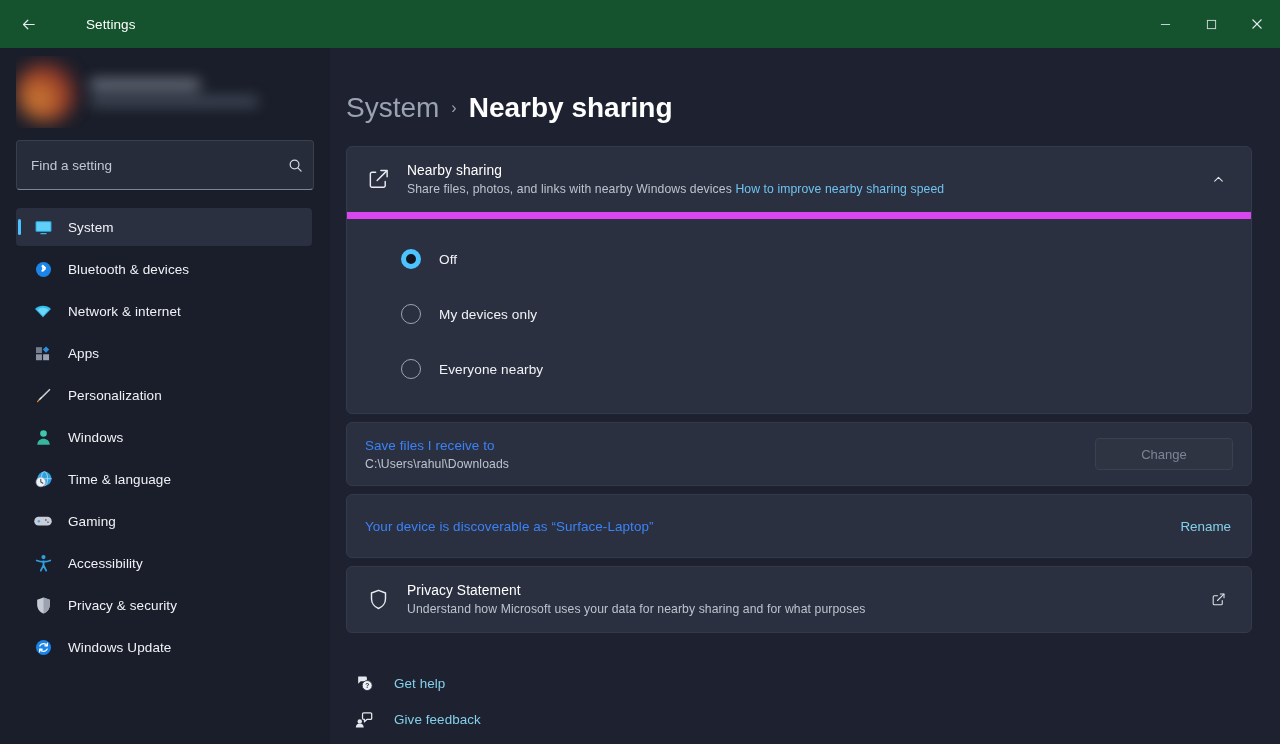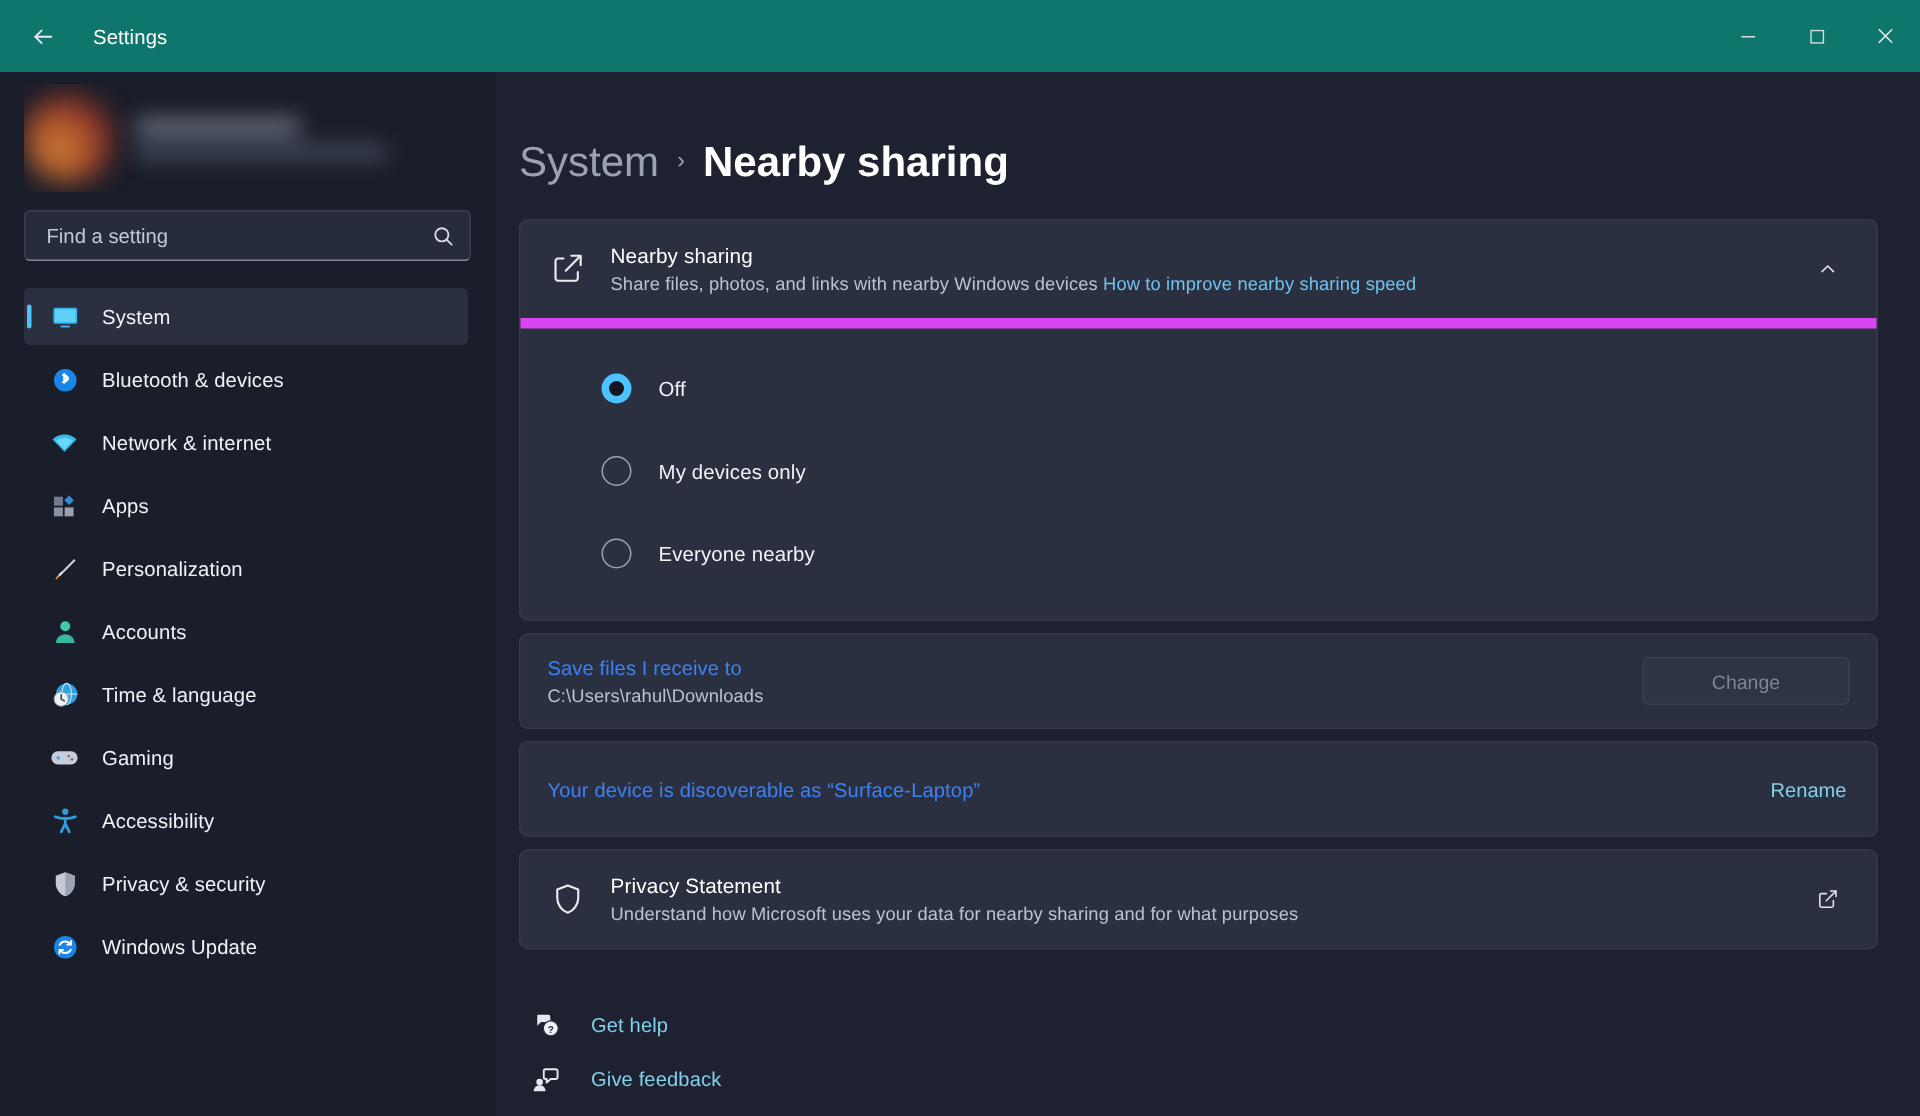--- a/index.html
+++ b/index.html
@@ -25,23 +25,24 @@
     flex-direction: column;
     background: #1a1e2a;
   }
 
   
   .titlebar {
     height: 48px;
     flex: 0 0 48px;
     display: flex;
     align-items: center;
-    background: #0f766e;
+    background: #14532d;
     position: relative;
     z-index: 20;
+    gap: 24px;
   }
   .back-btn {
     width: 40px; height: 32px;
     margin-left: 8px;
     display: flex; align-items: center; justify-content: center;
     border-radius: 4px;
     cursor: pointer;
   }
   .titlebar-title {
     font-size: 13.5px;
@@ -112,21 +113,21 @@
   .profile-line-2 {
     height: 9px; width: 168px;
     background: #727d8f; border-radius: 3px;
   }
 
   .search-wrap {
     margin: 2px 0 18px 16px;
     position: relative;
   }
   .search-box {
-    height: 34px;
+    height: 50px;
     background: #272c3a;
     border: 1px solid #3a3f4d;
     border-bottom: 1px solid #7e8696;
     border-radius: 4px;
     display: flex;
     align-items: center;
     padding: 0 10px 0 14px;
     cursor: text;
   }
   .search-input {
@@ -480,21 +481,21 @@
           <span class="nav-label">Personalization</span>
         </div>
 
         <div class="nav-item">
           <span class="nav-icon">
             <svg width="19" height="19" viewBox="0 0 24 24">
               <circle cx="12" cy="7" r="4.2" fill="#3fc8ad"></circle>
               <path d="M4.2 21c0-4.4 3.5-7.4 7.8-7.4s7.8 3 7.8 7.4H4.2z" fill="#35b8a0"></path>
             </svg>
           </span>
-          <span class="nav-label">Accounts</span>
+          <span class="nav-label">Windows</span>
         </div>
 
         <div class="nav-item">
           <span class="nav-icon">
             <svg width="19" height="19" viewBox="0 0 24 24">
               <circle cx="13.2" cy="11" r="9" fill="#2f9fe0"></circle>
               <ellipse cx="13.2" cy="11" rx="4" ry="9" fill="none" stroke="#b8e2f7" stroke-width="1"></ellipse>
               <line x1="4.2" y1="11" x2="22.2" y2="11" stroke="#b8e2f7" stroke-width="1"></line>
               <circle cx="8.6" cy="15.2" r="6" fill="#eef2f6"></circle>
               <circle cx="8.6" cy="15.2" r="6" fill="none" stroke="#9aa4b3" stroke-width=".8"></circle>

